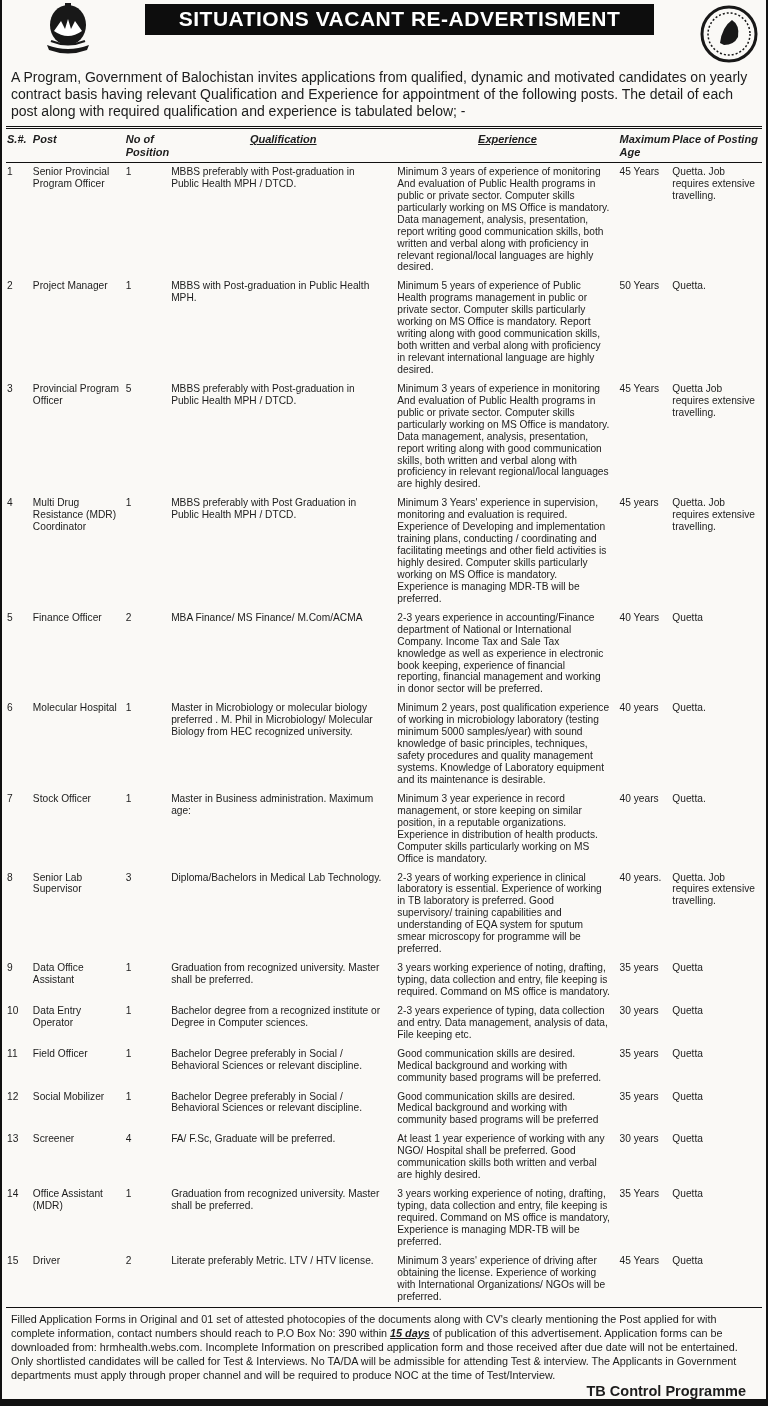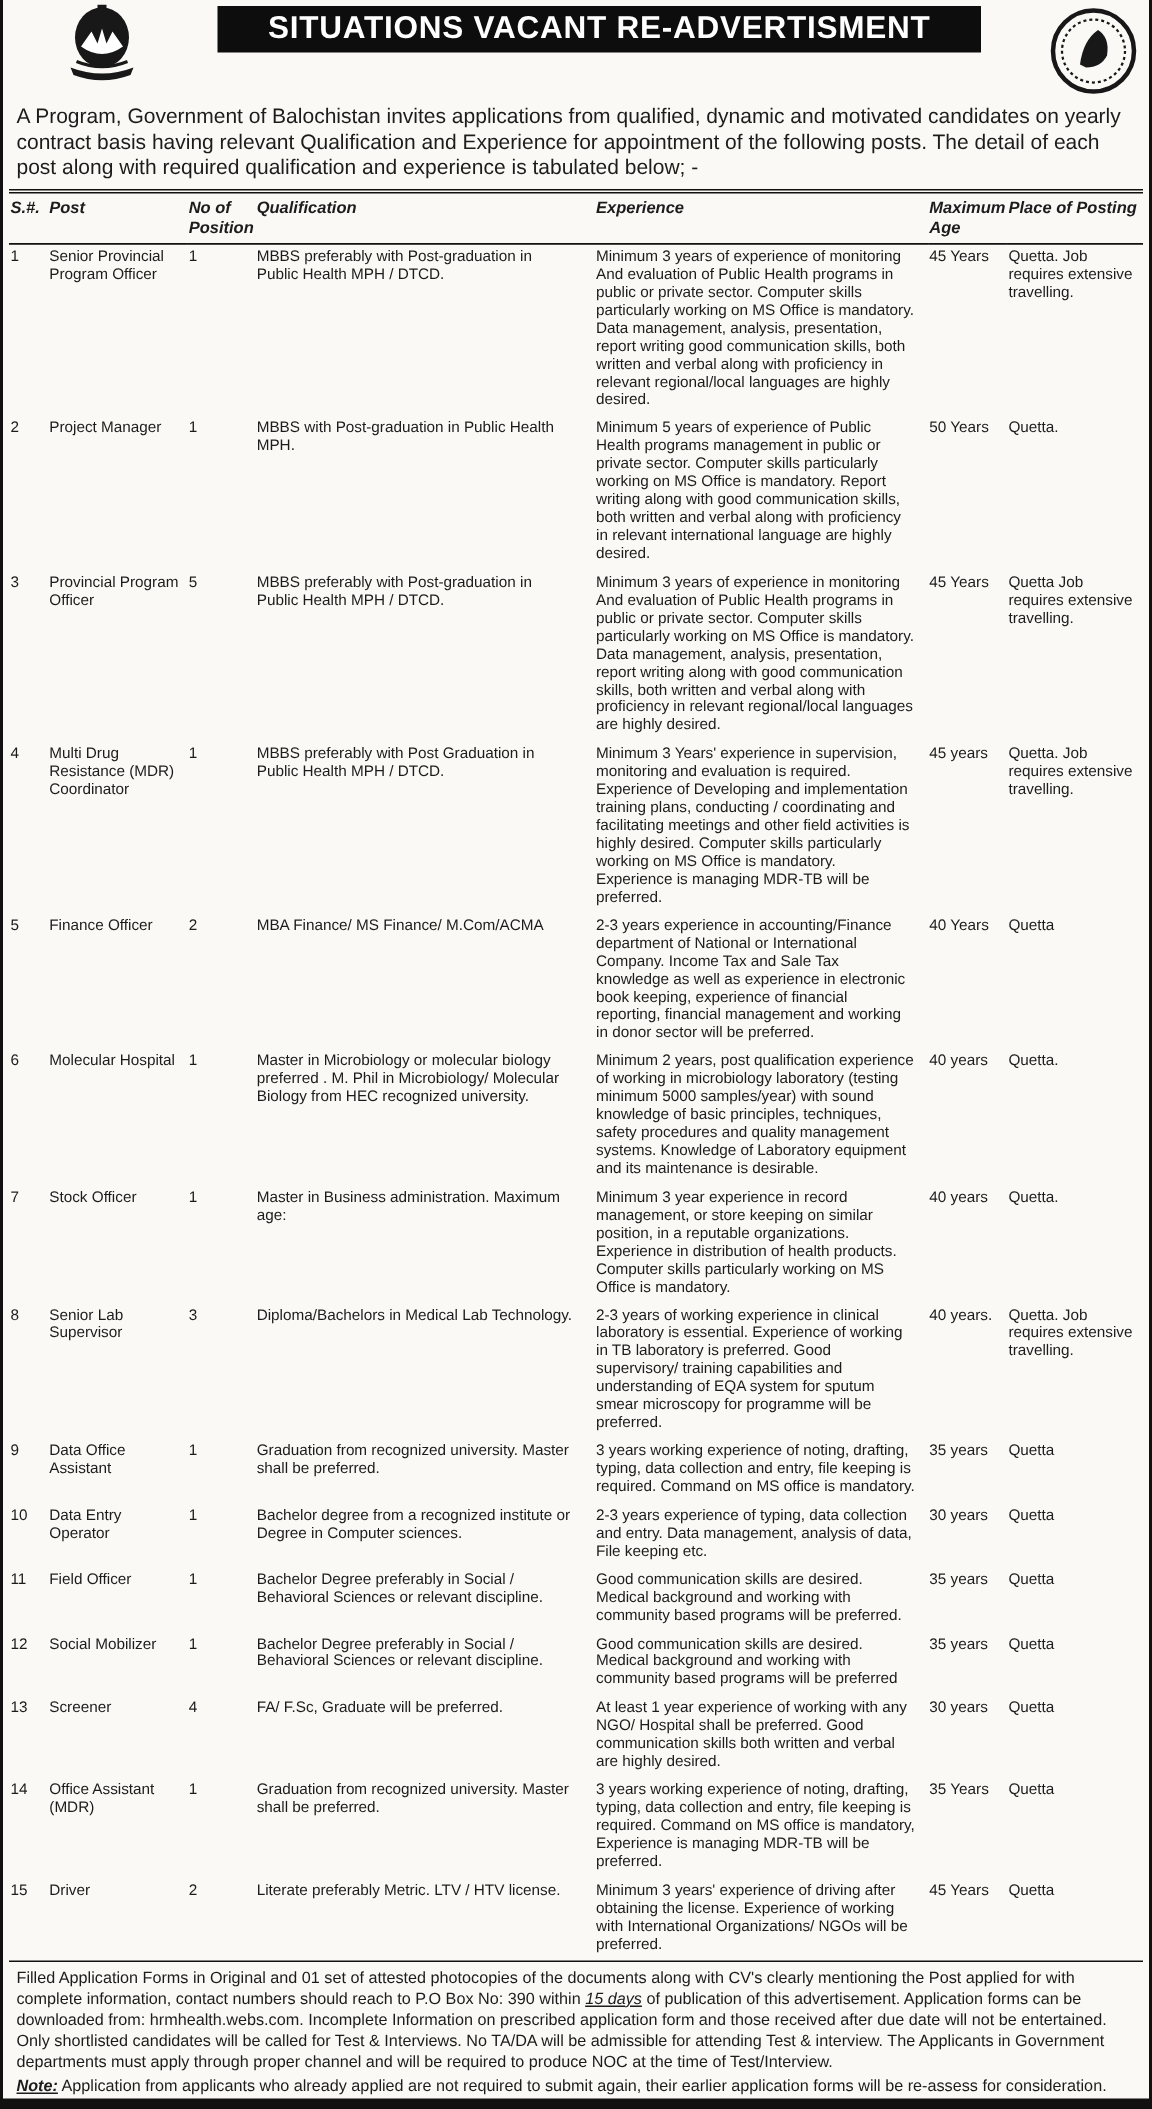--- a/index.html
+++ b/index.html
@@ -20,30 +20,30 @@
   }
   .seal{width:62px;height:62px;flex:0 0 62px;}
   .intro{font-size:14px;line-height:1.22;padding:4px 8px 6px 9px;}
   
   .table-wrap{border-top:3px double #111;margin:0 4px;flex:0 0 auto;}
   table{width:100%;border-collapse:collapse;font-size:10.2px;line-height:1.17;}
   thead th{
     font-style:italic;font-weight:bold;font-size:11px;text-align:left;
     vertical-align:top;padding:4px 1px 3px;border-bottom:1.5px solid #111;
   }
-  thead th.c{text-align:left;}
+  thead th.c{text-align:center;text-decoration:underline;}
   td{vertical-align:top;padding:3px 2px 4px 1px;}
   col.sno{width:26px;}col.post{width:94px;}col.num{width:30px;}
   col.qual{width:230px;}col.exp{width:226px;}col.age{width:52px;}col.place{width:92px;}
   td.qual-cell{padding-right:14px;}
   td.exp-cell{padding-right:8px;}
   
   .footer-rule{border-top:1.5px solid #111;margin:0 4px;}
   .footer-para{font-size:10.8px;line-height:1.3;padding:4px 8px 1px 9px;}
-  .bold-ital{font-weight:normal;font-style:italic;text-decoration:underline;}
+  .bold-ital{font-weight:bold;font-style:italic;text-decoration:underline;}
   .url{color:#1c1c1c;}
   .note-line{font-size:10.8px;line-height:1.3;padding:1px 8px 2px 9px;}
   .note-label{font-weight:bold;font-style:italic;text-decoration:underline;}
   .bottom-area{margin-top:auto;padding:0 6px 10px 10px;}
   .signature{
     text-align:right;font-weight:bold;font-size:14.5px;line-height:1.2;
     padding-right:14px;margin-bottom:2px;
   }
   .bottom-bar{position:absolute;left:0;bottom:0;width:100%;height:7px;background:#111;}
   .crest svg,.seal svg{width:100%;height:100%;}
@@ -249,23 +249,20 @@
       <td>Quetta</td>
     </tr>
   </tbody>
     </table>
   </div>
 
   <div class="footer-rule"></div>
   <div class="footer-para">
     <span>Filled Application Forms in Original and 01 set of attested photocopies of the documents along with CV's clearly mentioning the Post applied for with complete information, contact numbers should reach to P.O Box No: 390 within </span><span class="bold-ital">15 days</span><span> of publication of this advertisement.  Application forms can be downloaded from: </span><span class="url">hrmhealth.webs.com</span><span>. Incomplete Information on prescribed application form and those received after due date will not be entertained. Only shortlisted candidates will be called for Test &amp; Interviews. No TA/DA will be admissible for attending Test &amp; interview. The Applicants in Government departments must apply through proper channel and will be required to produce NOC at the time of Test/Interview.</span>
   </div>
-  <div class="note-line">
-    <span class="note-label">Note:</span><span> Application from applicants who already applied are not required to submit again, their earlier application forms will be re-assess for consideration.</span>
-  </div>
 
   <div class="bottom-area">
     <div class="signature">
       <div>TB Control Programme</div>
     </div>
 
   </div>
 
   <div class="bottom-bar"></div>
 </div>

